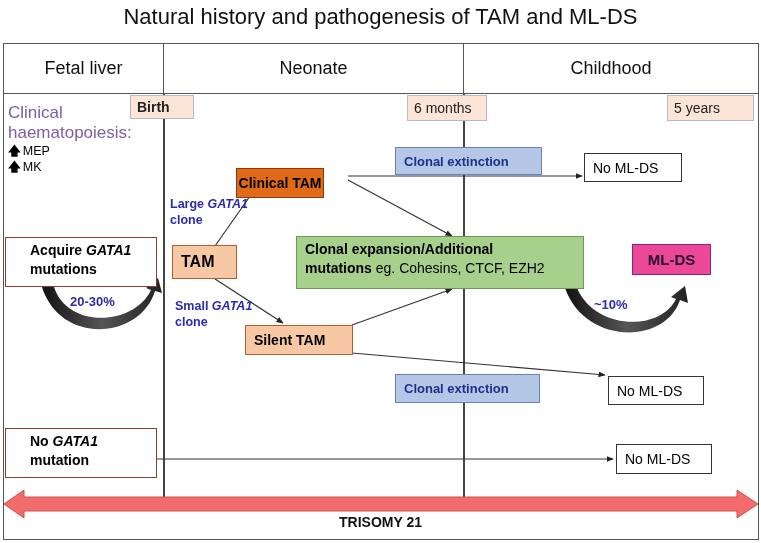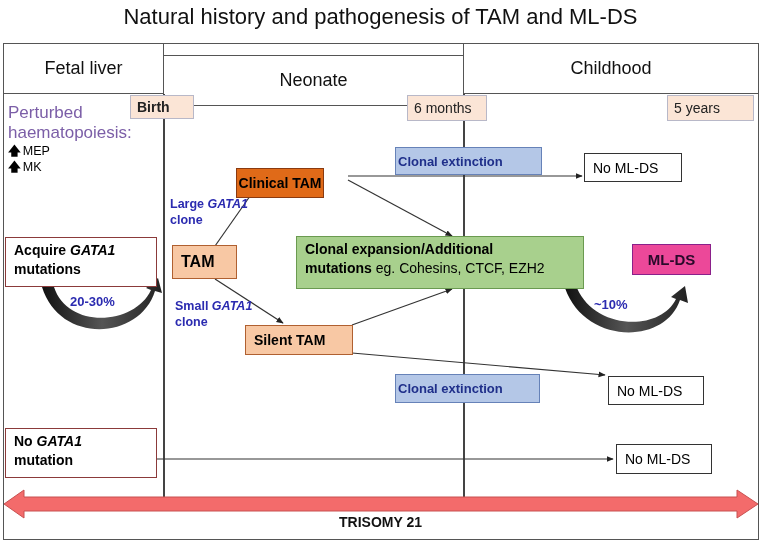--- a/index.html
+++ b/index.html
@@ -12,56 +12,56 @@
                justify-content: center; font-size: 18px; color: #111; background: #fff; }
   .vline { width: 2px; background: #444; }
   .milestone { background: #fbe5d6; border: 1px solid #b8b8c8; font-size: 14px; color: #222;
                display: flex; align-items: center; padding-left: 6px; }
   .perturbed { left: 8px; top: 103px; width: 155px; line-height: 1.15; }
   .perturbed .ph { color: #7b5ea7; font-size: 17px; }
   .perturbed .li { font-size: 12.5px; margin-top: 2px; }
   .perturbed .arr { font-weight: bold; margin-right: 2px; }
   .box { border: 1.5px solid #333; display: flex; align-items: center; font-size: 14px; }
   .mutbox { border: 1.5px solid #8b3a3a; background: #fff; font-weight: bold; font-size: 14px;
-            padding: 3px 8px; line-height: 1.35; }
+            padding: 3px 24px; line-height: 1.35; }
   .tam { background: #f8c8a4; border: 1.5px solid #b06030; font-weight: bold; padding-left: 8px; }
   .clinical { background: #e06a18; border: 1.5px solid #8a3a10; font-weight: bold; justify-content: center; }
   .silent { background: #f8c8a4; border: 1.5px solid #b06030; font-weight: bold; padding-left: 8px; }
   .green { background: #a8d08d; border: 1.5px solid #6a9a50; font-size: 14px; padding: 3px 8px;
            line-height: 1.35; display: block; }
   .blue { background: #b4c7e7; border: 1.5px solid #6682b8; color: #1f2f8a; font-weight: bold;
-          font-size: 13px; justify-content: flex-start; padding-left: 2px; }
+          font-size: 13px; justify-content: flex-start; padding-left: 8px; }
   .nomlds { background: #fff; border: 1.5px solid #333; font-size: 14px; padding-left: 8px; }
   .mlds { background: #ec4899; border: 1.5px solid #8a208a; font-weight: bold; font-size: 15px;
           color: #2a0a2a; justify-content: center; }
   .clone { color: #2b2bb0; font-weight: bold; font-size: 12.5px; line-height: 1.3; }
   .pct { color: #2b2bb0; font-weight: bold; font-size: 13px; }
   .trisomy { left: 0; top: 514px; width: 761px; text-align: center; font-weight: bold; font-size: 14px; color: #111; }
   svg.overlay { position: absolute; left: 0; top: 0; }
 </style>
 </head>
 <body>
 
 <div class="abs title">Natural history and pathogenesis of TAM and ML-DS</div>
 
 <div class="abs outer"></div>
 
 <div class="abs stage-hdr" style="left:3px;width:161px;">Fetal liver</div>
-<div class="abs stage-hdr" style="left:163px;width:301px;margin-top:12px;">Neonate</div>
+<div class="abs stage-hdr" style="left:163px;width:301px;">Neonate</div>
 <div class="abs stage-hdr" style="left:463px;width:296px;">Childhood</div>
 
 <div class="abs vline" style="left:163px;top:94px;height:408px;"></div>
 <div class="abs vline" style="left:463px;top:94px;height:408px;"></div>
 
 <div class="abs milestone" style="left:130px;top:95px;width:64px;height:24px;font-weight:bold;">Birth</div>
 <div class="abs milestone" style="left:407px;top:95px;width:80px;height:26px;">6 months</div>
 <div class="abs milestone" style="left:667px;top:95px;width:87px;height:26px;">5 years</div>
 
 <div class="abs perturbed">
-  <div class="ph">Perturbed haematopoiesis:</div>
+  <div class="ph">Clinical haematopoiesis:</div>
   <div class="li"><span class="arr">🡅</span><span>MEP</span></div>
   <div class="li"><span class="arr">🡅</span><span>MK</span></div>
 </div>
 
 <svg class="overlay" width="761" height="543">
   <defs>
     <marker id="ah" viewBox="0 0 10 10" refX="9" refY="5" markerWidth="6" markerHeight="6" orient="auto">
       <path d="M0,1 L10,5 L0,9 z" fill="#222"></path>
     </marker>
     <linearGradient id="curv" x1="0" y1="0" x2="1" y2="0">

